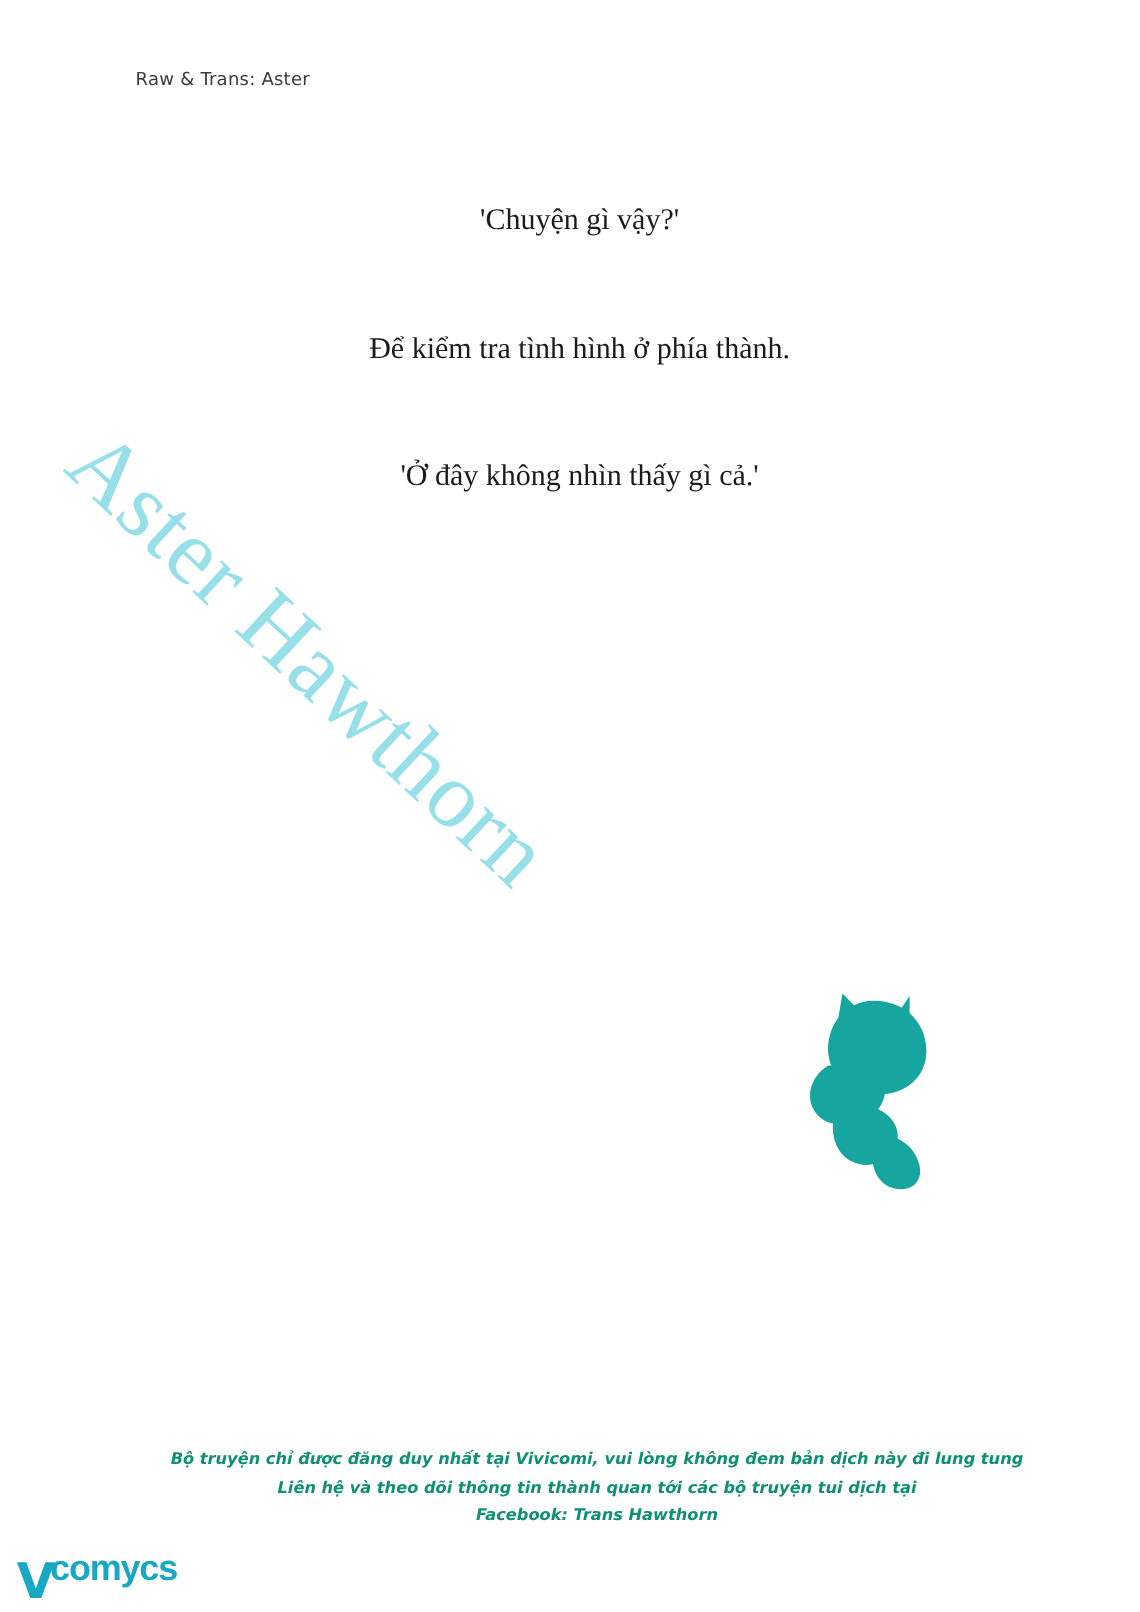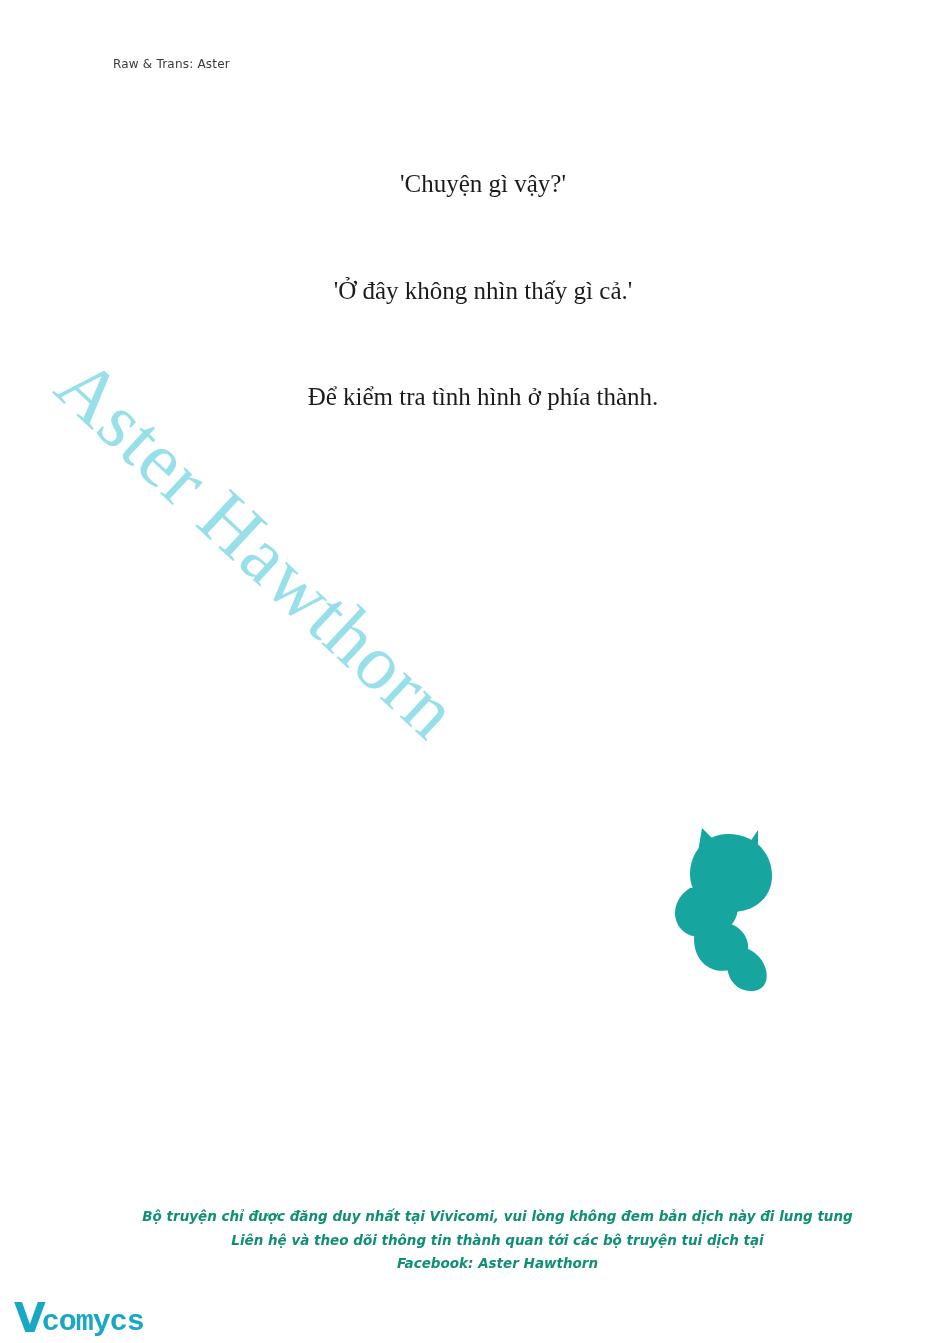--- a/index.html
+++ b/index.html
@@ -21,21 +21,21 @@
     width: 950px;
     height: 1343px;
     background: #ffffff;
   }
 
   .header-credit {
     position: absolute;
     top: 57px;
     left: 113px;
     font-family: "DejaVu Sans", sans-serif;
-    font-size: 12px;
+    font-size: 15px;
     color: #3a3a3a;
     letter-spacing: 0.2px;
     text-align: right;
   }
 
   .body-text {
     position: absolute;
     top: 162px;
     left: 113px;
     width: 740px;
@@ -107,28 +107,28 @@
   }
   .logo-v {
     font-family: "DejaVu Sans", sans-serif;
     font-weight: bold;
     font-size: 41px;
     color: #18a8c4;
     line-height: 0.9;
     letter-spacing: -2px;
   }
   .logo-word {
-    font-family: Liberation Mono, monospace;
+    font-family: Liberation Sans, sans-serif;
     font-weight: bold;
     font-size: 30px;
     color: #18a8c4;
     line-height: 1;
     letter-spacing: -1px;
     margin-left: -2px;
-    margin-bottom: 0;
+    margin-bottom: 14px;
   }
 </style>
 </head>
 <body>
 
 <div class="page">
 
   <div class="header-credit">Raw &amp; Trans: Aster</div>
 
   <div class="watermark">Aster Hawthorn</div>
@@ -141,28 +141,28 @@
         <path d="M60 8 C88 8 104 28 104 50 C104 72 86 86 64 86 C40 86 22 70 22 48 C22 26 38 8 60 8 Z"></path>
         <path d="M22 62 C6 72 2 92 14 104 C26 116 52 112 64 98 C74 86 70 68 58 62 Z"></path>
         <path d="M30 96 C22 112 26 134 42 142 C58 150 78 140 80 124 C82 110 70 98 56 96 Z"></path>
         <path d="M62 120 C78 118 94 128 98 144 C102 160 90 168 76 164 C62 160 54 142 62 120 Z"></path>
       </g>
     </svg>
   </div>
 
   <div class="body-text">
     <p class="para">'Chuyện gì vậy?'</p>
+    <p class="para">Để kiểm tra tình hình ở phía thành.</p>
     <p class="para">'Ở đây không nhìn thấy gì cả.'</p>
-    <p class="para">Để kiểm tra tình hình ở phía thành.</p>
   </div>
 
   <div class="footer-note">
     <div>Bộ truyện chỉ được đăng duy nhất tại Vivicomi, vui lòng không đem bản dịch này đi lung tung</div>
     <div>Liên hệ và theo dõi thông tin thành quan tới các bộ truyện tui dịch tại</div>
-    <div>Facebook: Aster Hawthorn</div>
+    <div>Facebook: Trans Hawthorn</div>
   </div>
 
   <div class="logo">
     <span class="logo-v">V</span>
     <span class="logo-word">comycs</span>
   </div>
 
 </div>
 
 </body></html>

